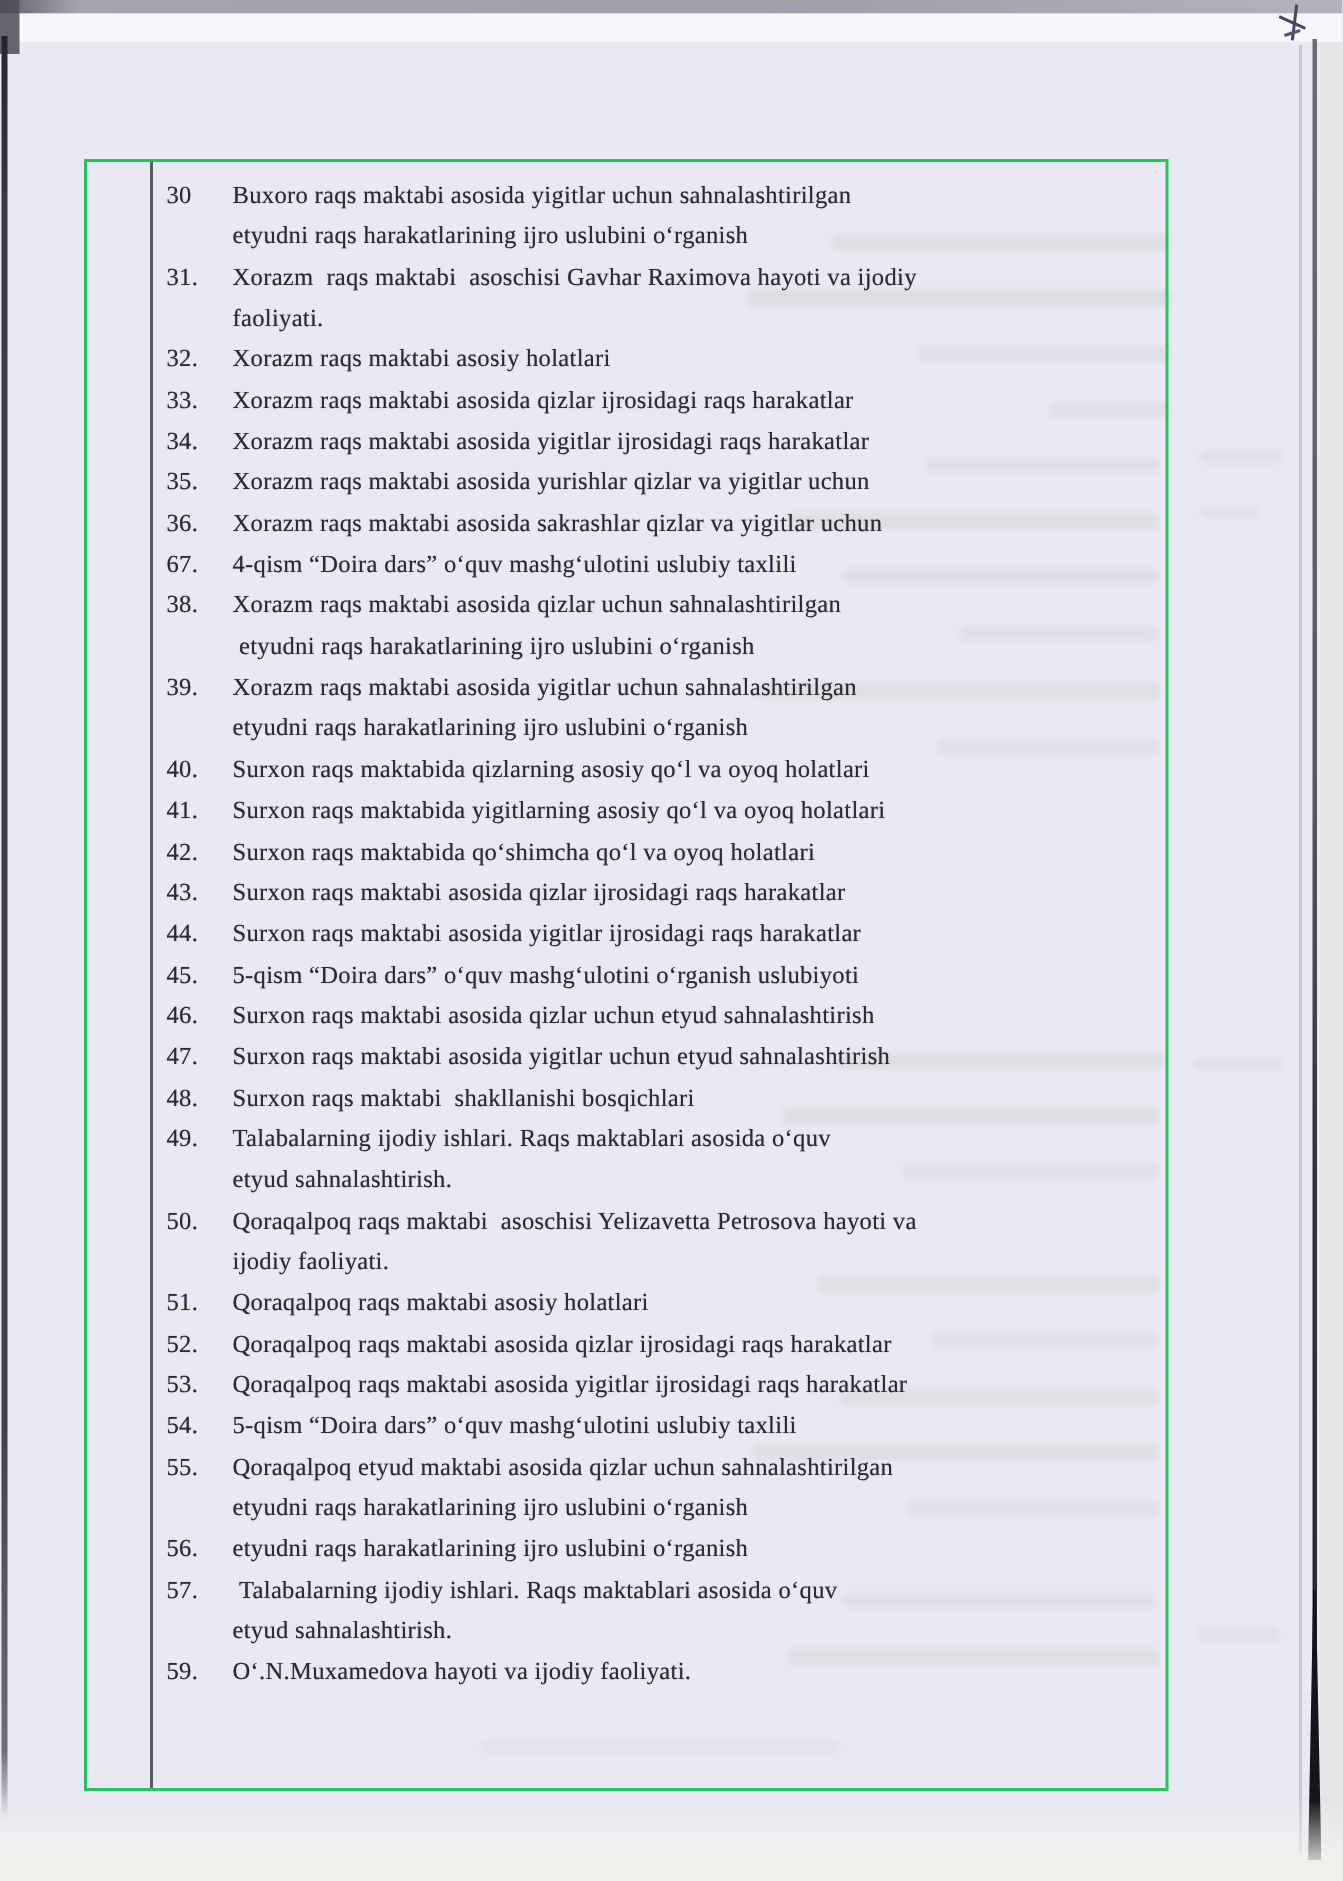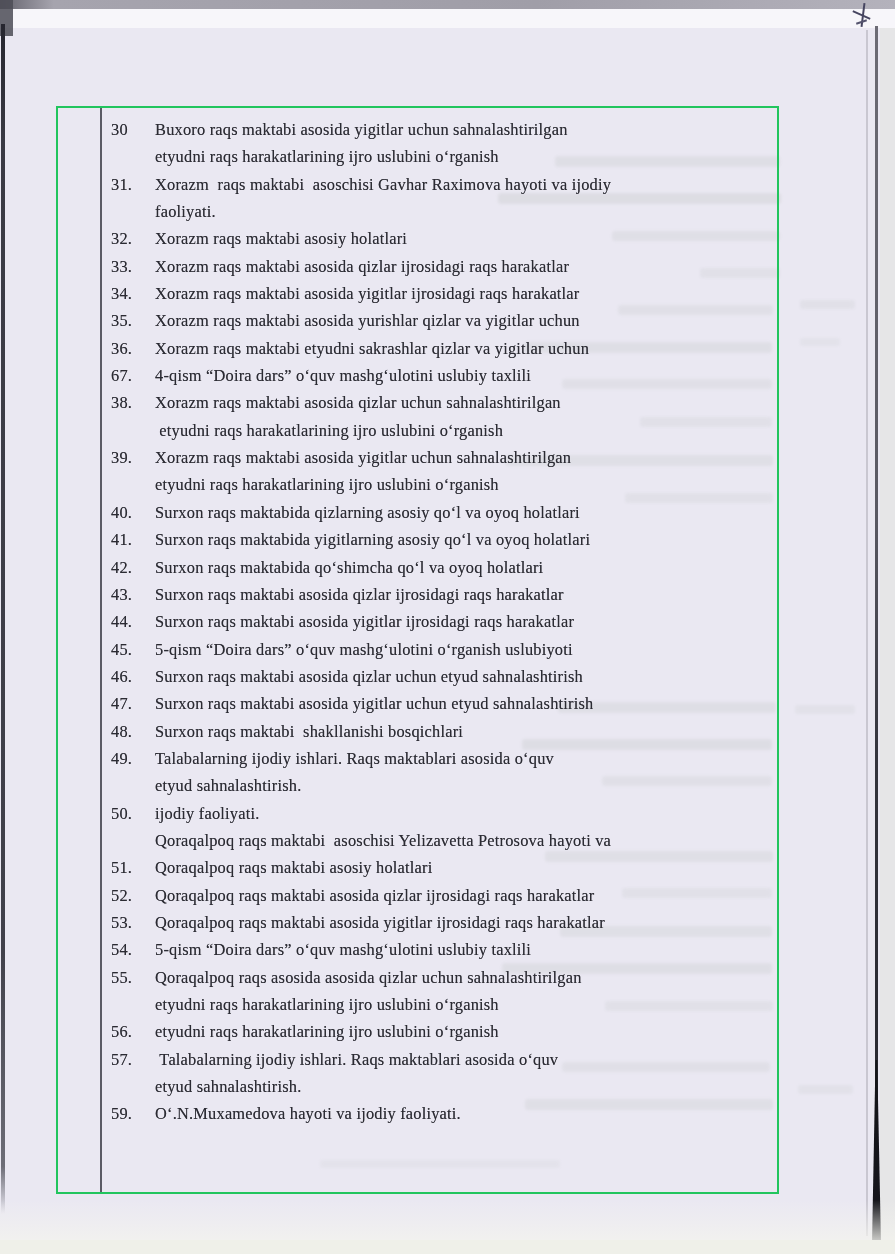--- a/index.html
+++ b/index.html
@@ -108,21 +108,21 @@
       <div class="row">
         <div class="num">34.</div>
         <div class="txt"><div>Xorazm raqs maktabi asosida yigitlar ijrosidagi raqs harakatlar</div></div>
       </div>
       <div class="row">
         <div class="num">35.</div>
         <div class="txt"><div>Xorazm raqs maktabi asosida yurishlar qizlar va yigitlar uchun</div></div>
       </div>
       <div class="row">
         <div class="num">36.</div>
-        <div class="txt"><div>Xorazm raqs maktabi etyudni sakrashlar qizlar va yigitlar uchun</div></div>
+        <div class="txt"><div>Xorazm raqs maktabi asosida sakrashlar qizlar va yigitlar uchun</div></div>
       </div>
       <div class="row">
         <div class="num">67.</div>
         <div class="txt"><div>4-qism “Doira dars” o‘quv mashg‘ulotini uslubiy taxlili</div></div>
       </div>
       <div class="row">
         <div class="num">38.</div>
         <div class="txt"><div>Xorazm raqs maktabi asosida qizlar uchun sahnalashtirilgan</div><div> etyudni raqs harakatlarining ijro uslubini o‘rganish</div></div>
       </div>
       <div class="row">
@@ -164,41 +164,41 @@
       <div class="row">
         <div class="num">48.</div>
         <div class="txt"><div>Surxon raqs maktabi  shakllanishi bosqichlari</div></div>
       </div>
       <div class="row">
         <div class="num">49.</div>
         <div class="txt"><div>Talabalarning ijodiy ishlari. Raqs maktablari asosida o‘quv</div><div>etyud sahnalashtirish.</div></div>
       </div>
       <div class="row">
         <div class="num">50.</div>
-        <div class="txt"><div>ijodiy faoliyati.</div><div>Qoraqalpoq raqs maktabi  asoschisi Yelizavetta Petrosova hayoti va</div></div>
+        <div class="txt"><div>Qoraqalpoq raqs maktabi  asoschisi Yelizavetta Petrosova hayoti va</div><div>ijodiy faoliyati.</div></div>
       </div>
       <div class="row">
         <div class="num">51.</div>
         <div class="txt"><div>Qoraqalpoq raqs maktabi asosiy holatlari</div></div>
       </div>
       <div class="row">
         <div class="num">52.</div>
         <div class="txt"><div>Qoraqalpoq raqs maktabi asosida qizlar ijrosidagi raqs harakatlar</div></div>
       </div>
       <div class="row">
         <div class="num">53.</div>
         <div class="txt"><div>Qoraqalpoq raqs maktabi asosida yigitlar ijrosidagi raqs harakatlar</div></div>
       </div>
       <div class="row">
         <div class="num">54.</div>
         <div class="txt"><div>5-qism “Doira dars” o‘quv mashg‘ulotini uslubiy taxlili</div></div>
       </div>
       <div class="row">
         <div class="num">55.</div>
-        <div class="txt"><div>Qoraqalpoq raqs asosida asosida qizlar uchun sahnalashtirilgan</div><div>etyudni raqs harakatlarining ijro uslubini o‘rganish</div></div>
+        <div class="txt"><div>Qoraqalpoq etyud maktabi asosida qizlar uchun sahnalashtirilgan</div><div>etyudni raqs harakatlarining ijro uslubini o‘rganish</div></div>
       </div>
       <div class="row">
         <div class="num">56.</div>
         <div class="txt"><div>etyudni raqs harakatlarining ijro uslubini o‘rganish</div></div>
       </div>
       <div class="row">
         <div class="num">57.</div>
         <div class="txt"><div> Talabalarning ijodiy ishlari. Raqs maktablari asosida o‘quv</div><div>etyud sahnalashtirish.</div></div>
       </div>
       <div class="row">

